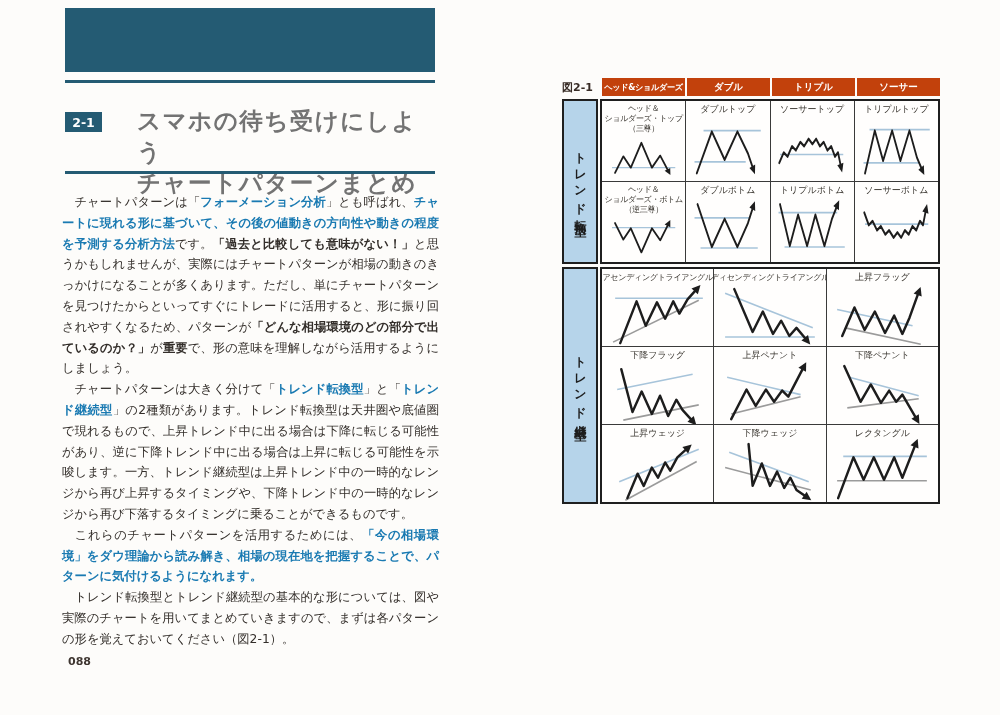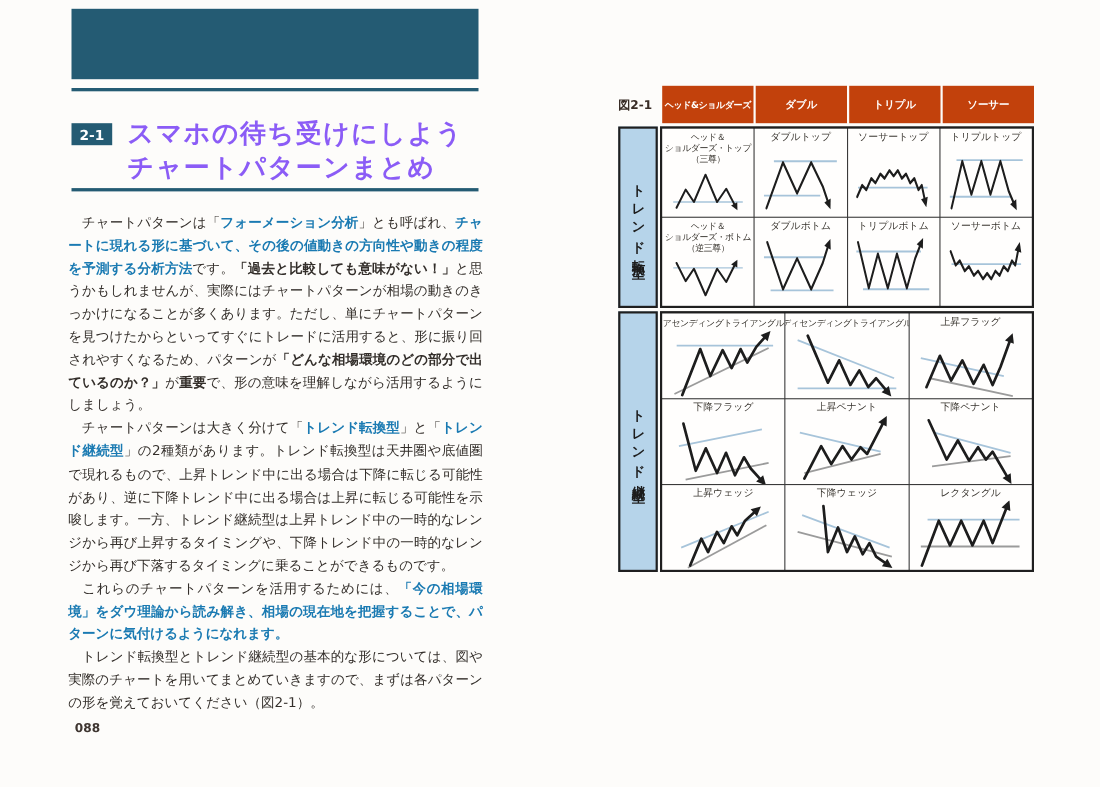--- a/index.html
+++ b/index.html
@@ -9,41 +9,41 @@
     -webkit-font-smoothing:antialiased;
   }
   .spread{position:relative;width:1000px;height:715px;overflow:hidden;}
   .page{position:absolute;top:0;height:715px;width:500px;}
   .page-left{left:0;}
   .page-right{left:500px;}
 
   
   .banner{position:absolute;left:65px;top:8px;width:370px;height:64px;background:#245b73;}
   .banner-rule{position:absolute;left:65px;top:80px;width:370px;height:3px;background:#245b73;}
-  .title-row{position:absolute;left:65px;top:106px;width:375px;display:flex;align-items:flex-start;}
+  .title-row{position:absolute;left:65px;top:106px;width:375px;display:flex;align-items:flex-start;gap:21px;}
   .badge{
     margin-top:6px;width:37px;height:20px;background:#245b73;color:#ffffff;
     font-weight:bold;font-size:12.5px;display:flex;align-items:center;justify-content:center;
     flex:0 0 auto;
   }
-  .title{margin-left:14px;font-size:23.5px;font-weight:bold;color:#8b5cf6;line-height:31px;letter-spacing:1.5px;}
+  .title{margin-left:14px;font-size:23.5px;font-weight:bold;color:#737373;line-height:31px;letter-spacing:1.5px;}
   .title-rule{position:absolute;left:65px;top:171px;width:370px;height:2.5px;background:#245b73;}
   .body-copy{
     position:absolute;left:62px;top:192px;width:377px;
     font-size:12.3px;line-height:20.8px;color:#332e2a;
     text-align:justify;
   }
   .body-copy p{margin:0;}
   .run-blue{color:#1a7ab2;font-weight:bold;}
   .run-bold{font-weight:bold;}
   .footer-left{position:absolute;left:68px;top:655px;font-size:11px;font-weight:bold;color:#3e3530;}
 
   
   .fig{position:absolute;left:62px;top:78px;width:378px;}
-  .fig-head{display:flex;height:34px;}
+  .fig-head{display:flex;height:18px;}
   .fig-label{width:38px;font-size:11px;font-weight:bold;color:#382c26;display:flex;align-items:center;}
   .head-cells{display:flex;flex:1;gap:2px;margin-left:2px;}
   .head-cell{
     flex:1;background:#c2410c;color:#ffffff;font-weight:bold;font-size:9.5px;
     display:flex;align-items:center;justify-content:center;white-space:nowrap;overflow:hidden;
   }
   .head-cell.tight{font-size:8.2px;letter-spacing:-0.4px;}
   .fig-section{display:flex;margin-top:3px;align-items:stretch;}
   .side{
     width:32px;background:#b6d4ea;border:2px solid #1f1f1f;margin-right:2px;

